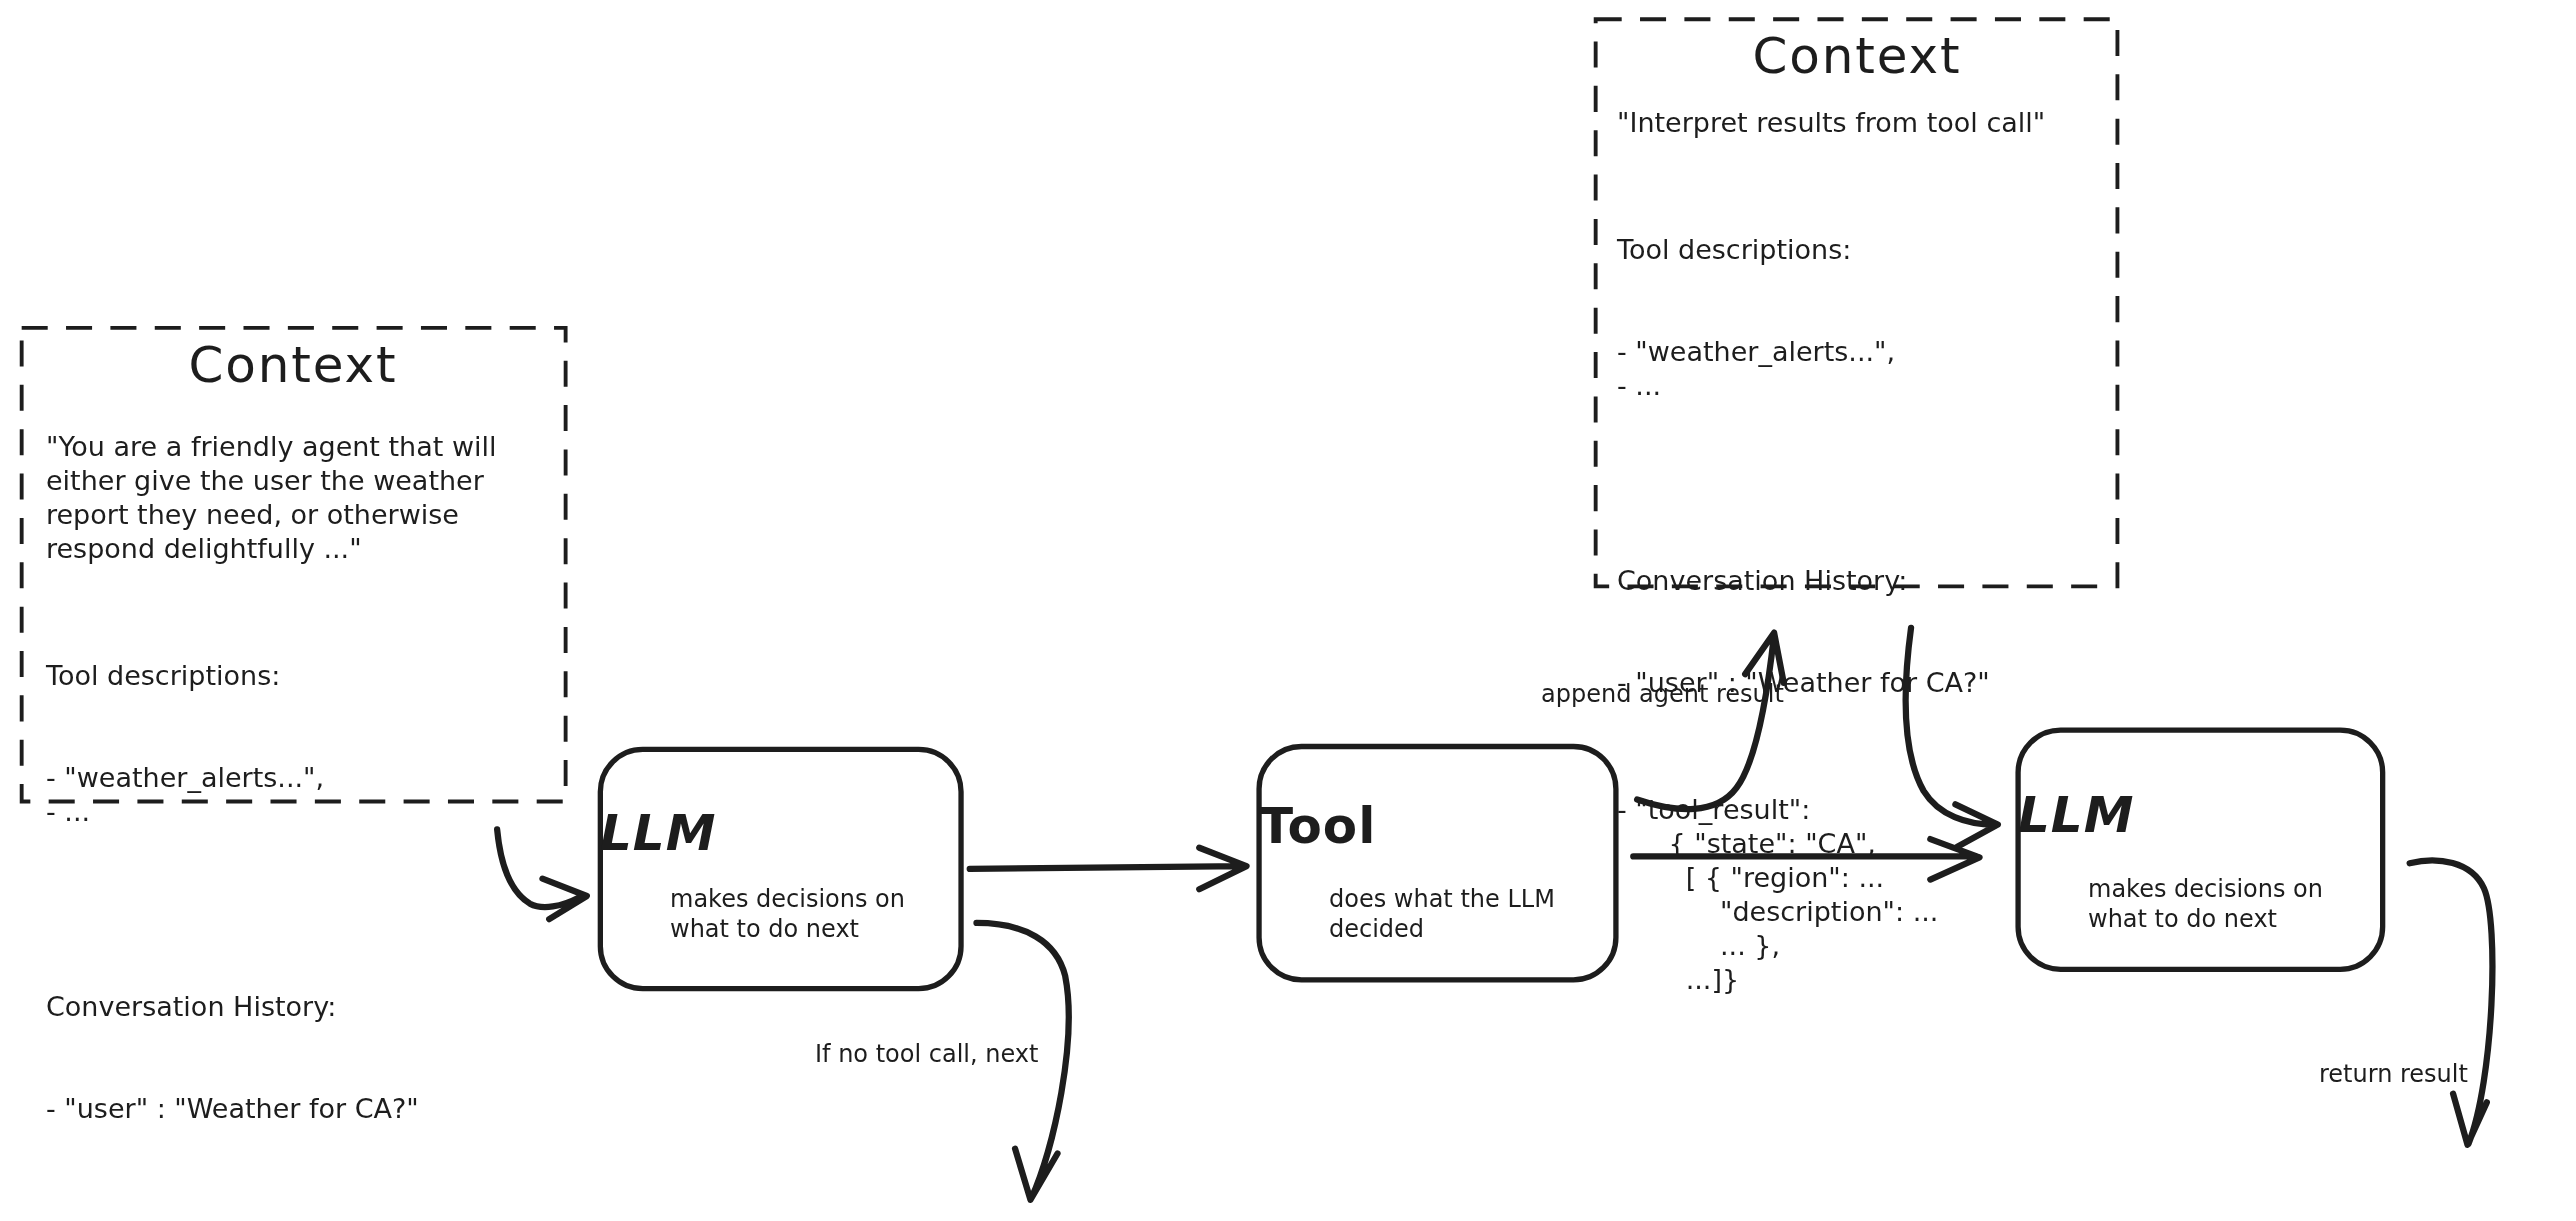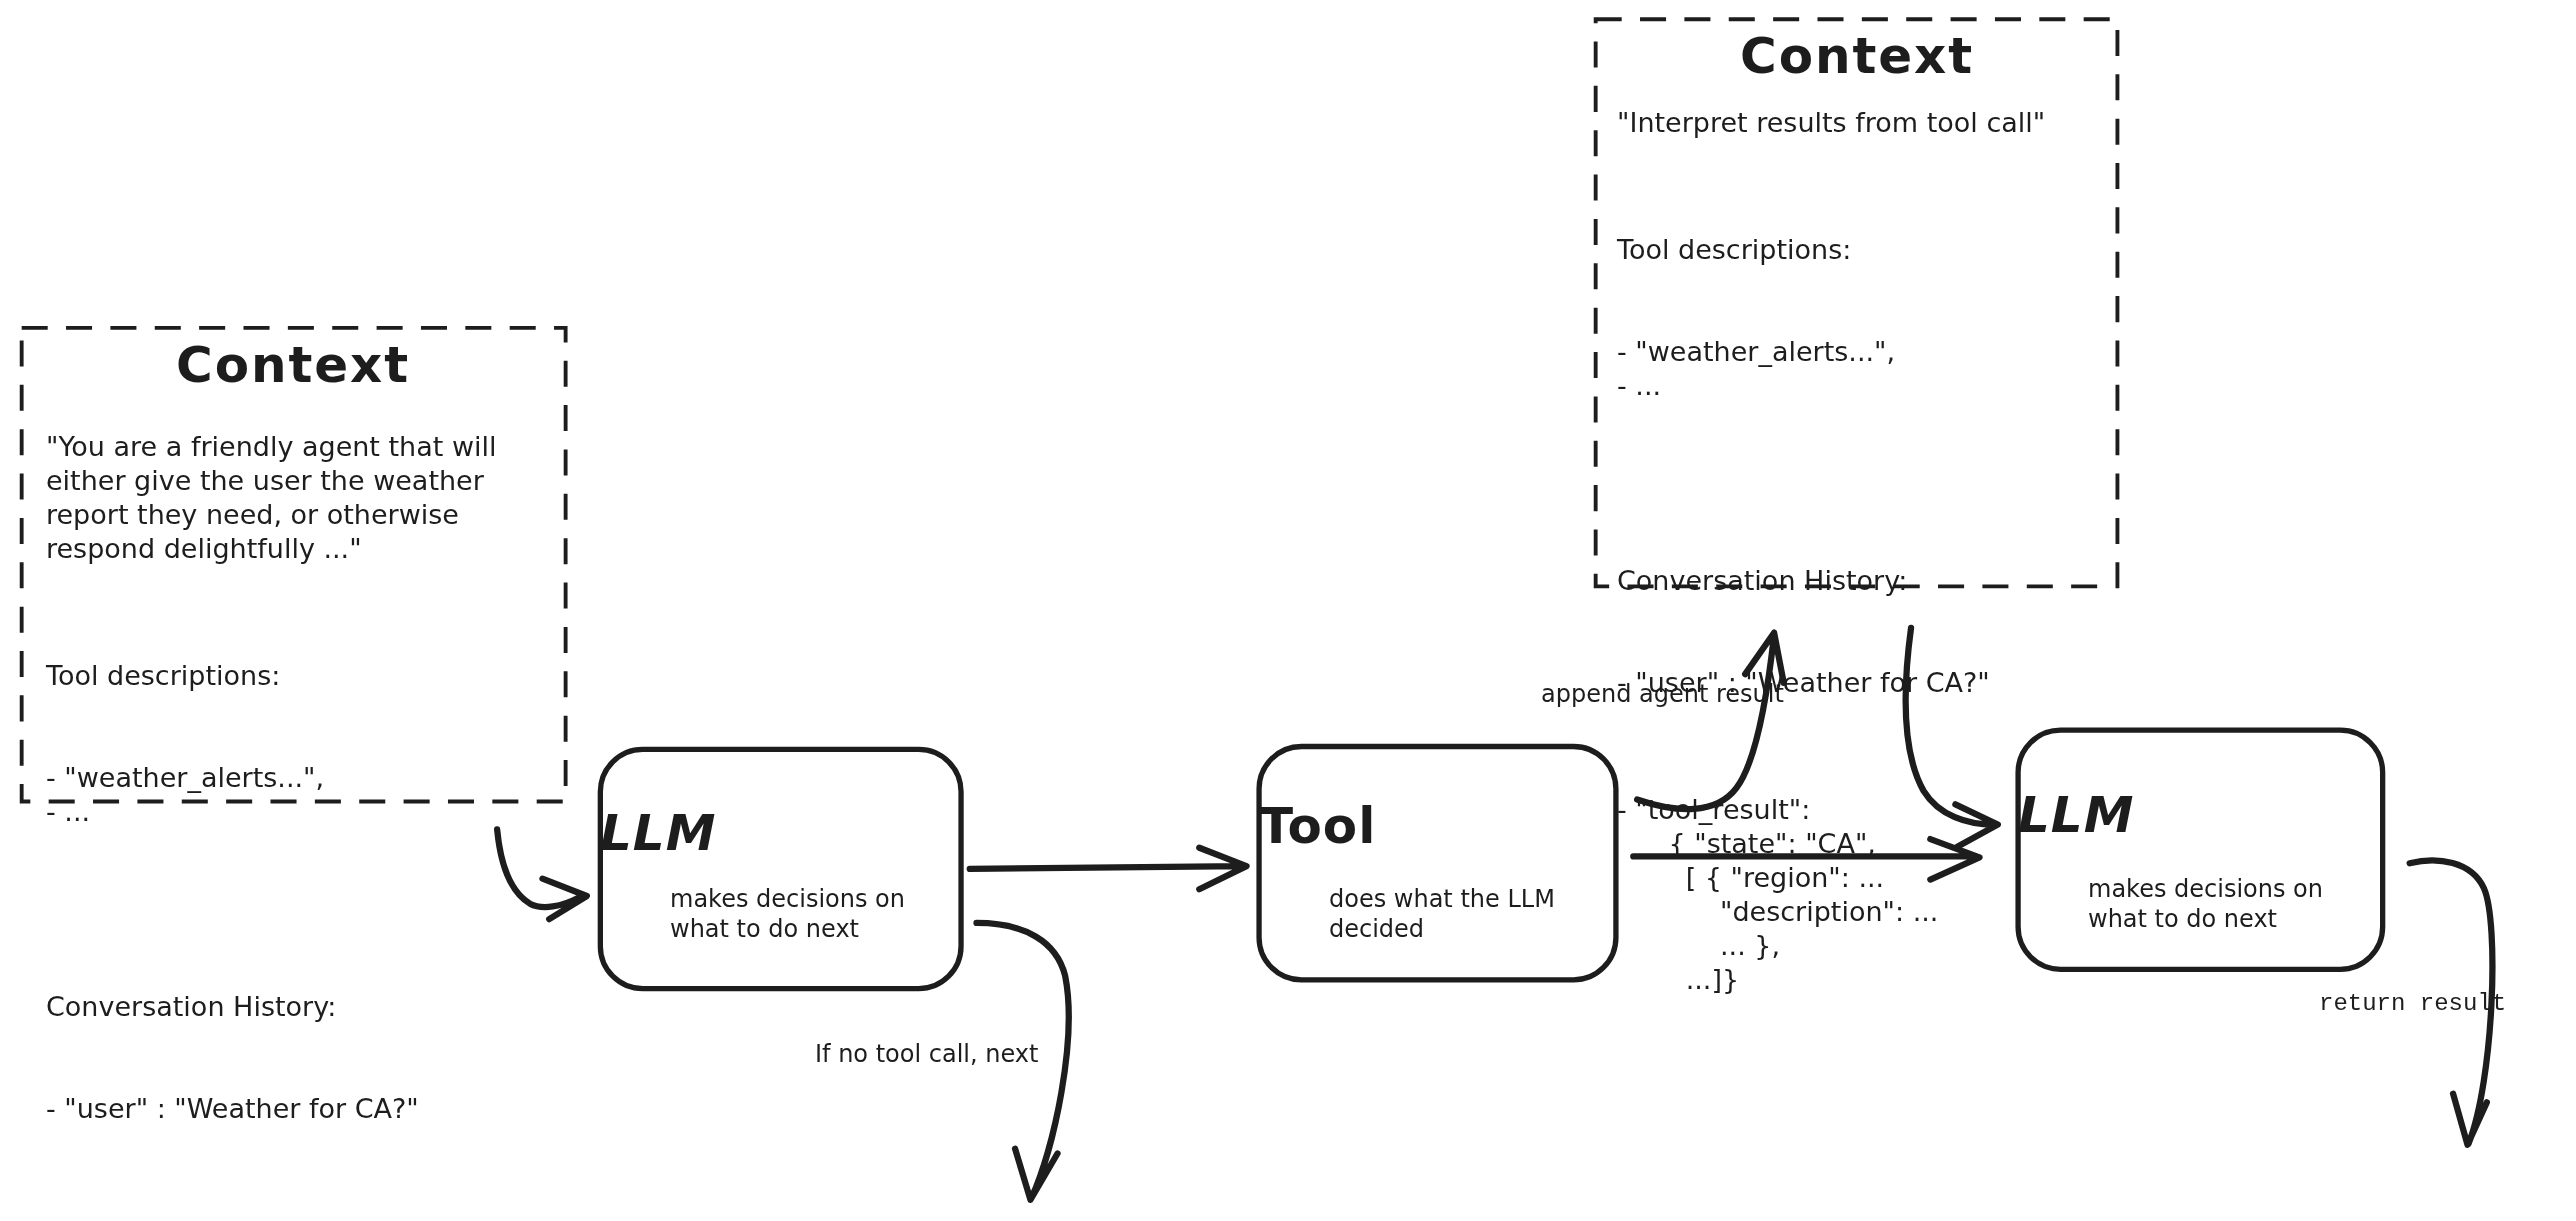--- a/index.html
+++ b/index.html
@@ -7,21 +7,21 @@
     position:relative;
     width:2576px;height:1221px;
     background:#ffffff;
     overflow:hidden;
     font-family:"DejaVu Sans","Liberation Sans",sans-serif;
     color:#1d1d1d;
   }
   #wires{position:absolute;left:0;top:0;width:2576px;height:1221px;}
   .abs{position:absolute;}
   .ctx-title{
-    font-size:50px;font-weight:bold;letter-spacing:1.9px;
+    font-size:50px;font-weight:normal;letter-spacing:1.9px;
     text-align:center;white-space:pre;
   }
   .node-title{
     font-size:50px;font-weight:bold;letter-spacing:1px;
     white-space:pre;
   }
   .node-title.italic{font-style:italic;}
   .ctx-body{
     display:flex;flex-direction:column;gap:25px;
     font-size:27px;line-height:34px;white-space:pre;
@@ -103,16 +103,16 @@
   <div class="abs node-sub" style="left:1329px;top:884px;">does what the LLM
 decided</div>
   <div class="abs node-title" style="left:1259px;top:797px;width:357px;">Tool</div>
 
   <div class="abs node-title italic" style="left:2018px;top:786px;width:365px;">LLM</div>
   <div class="abs node-sub" style="left:2088px;top:874px;">makes decisions on
 what to do next</div>
 
   <div class="abs edge-label" style="left:1541px;top:680px;">append agent result</div>
   <div class="abs edge-label" style="left:815px;top:1040px;">If no tool call, next</div>
-  <div class="abs edge-label" style="left:2319px;top:989px;font-family:Liberation Mono, monospace;">return result</div>
+  <div class="abs edge-label" style="left:2319px;top:1060px;">return result</div>
 
 </div>
 
 
 </body></html>

